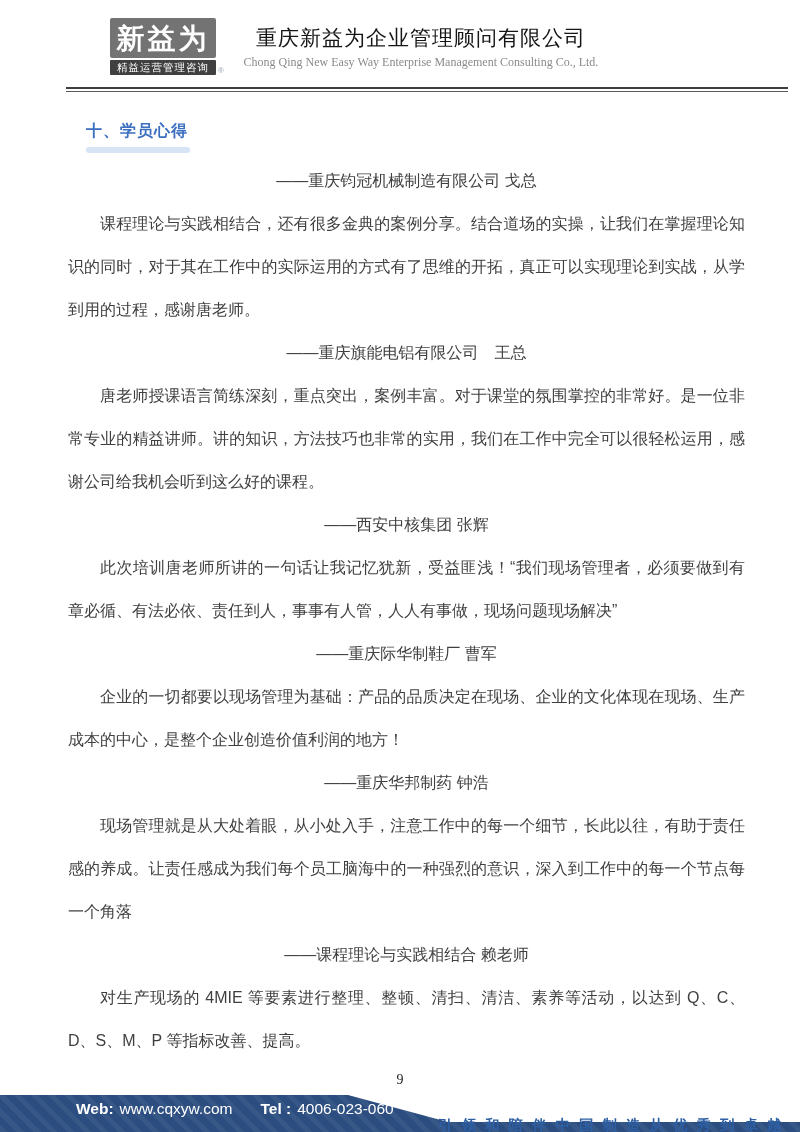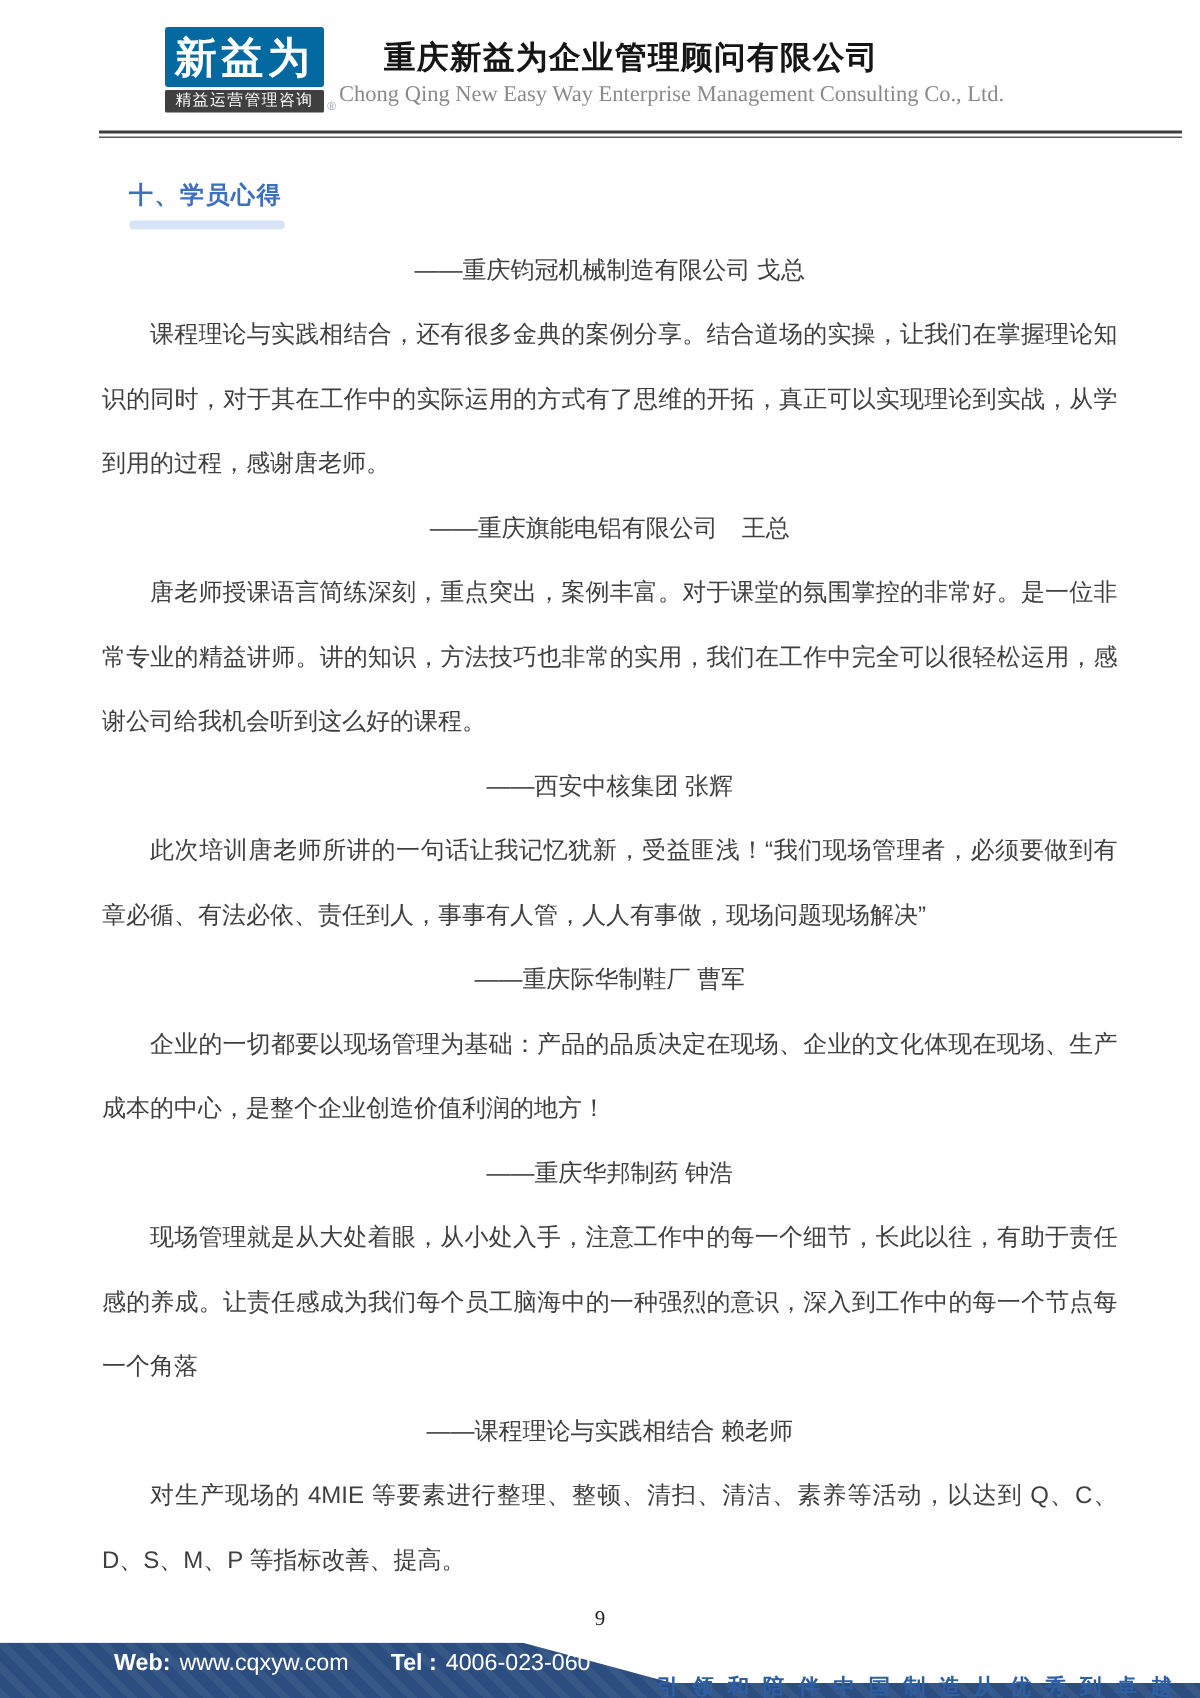--- a/index.html
+++ b/index.html
@@ -6,33 +6,33 @@
   .page {
     position:relative; width:800px; height:1132px; margin:0 auto;
     background:#ffffff; overflow:hidden;
     font-family:"Liberation Sans", sans-serif;
   }
 
   
   header { display:flex; align-items:flex-start; padding:18px 0 0 110px; height:64px; }
   .logo { width:106px; flex:0 0 auto; }
   .logo-main {
-    background:#0369a1; color:#fff; font-weight:bold; font-size:28px;
+    background:#737373; color:#fff; font-weight:bold; font-size:28px;
     text-align:center; height:40px; line-height:42px; letter-spacing:3px;
     border-radius:2px;
   }
   .logo-sub {
     background:#404040; color:#fff; font-size:10.5px; text-align:center;
     height:15px; line-height:15px; margin-top:2px; letter-spacing:1px;
     border-radius:1px; position:relative;
   }
   .logo-reg { position:absolute; right:-9px; bottom:-3px; font-size:8px; color:#9aa4b5; }
   .company-names { margin-left:10px; width:390px; text-align:center; padding-top:6px; }
-  .company-cn { font-size:21px; font-weight:bold; color:#151515; letter-spacing:1px; }
-  .company-en { font-family:"Liberation Serif", serif; font-size:15px; color:#8a8a8a; margin-top:3px; white-space:nowrap; }
+  .company-cn { font-size:21px; font-weight:normal; color:#151515; letter-spacing:1px; }
+  .company-en { font-family:"Liberation Serif", serif; font-size:12px; color:#8a8a8a; margin-top:3px; white-space:nowrap; }
   .header-rule {
     margin:5px 12px 0 66px; height:2px;
     border-top:2.5px solid #3e3e3e; border-bottom:1px solid #5a5a5a;
   }
 
   
   .section-title { margin:26px 0 0 86px; font-size:16px; line-height:26px; color:#3d6fc0; font-weight:bold; letter-spacing:1px; }
   .title-underline { width:104px; height:6px; background:rgba(96,146,214,0.25); margin:3px 0 0 86px; border-radius:3px; }
 
   

